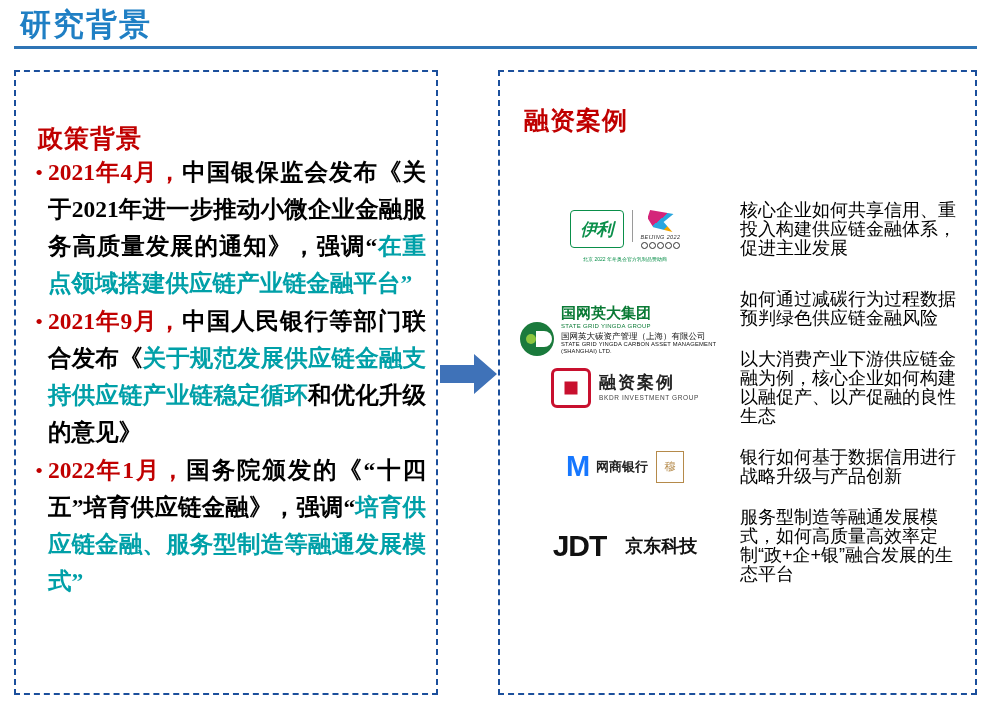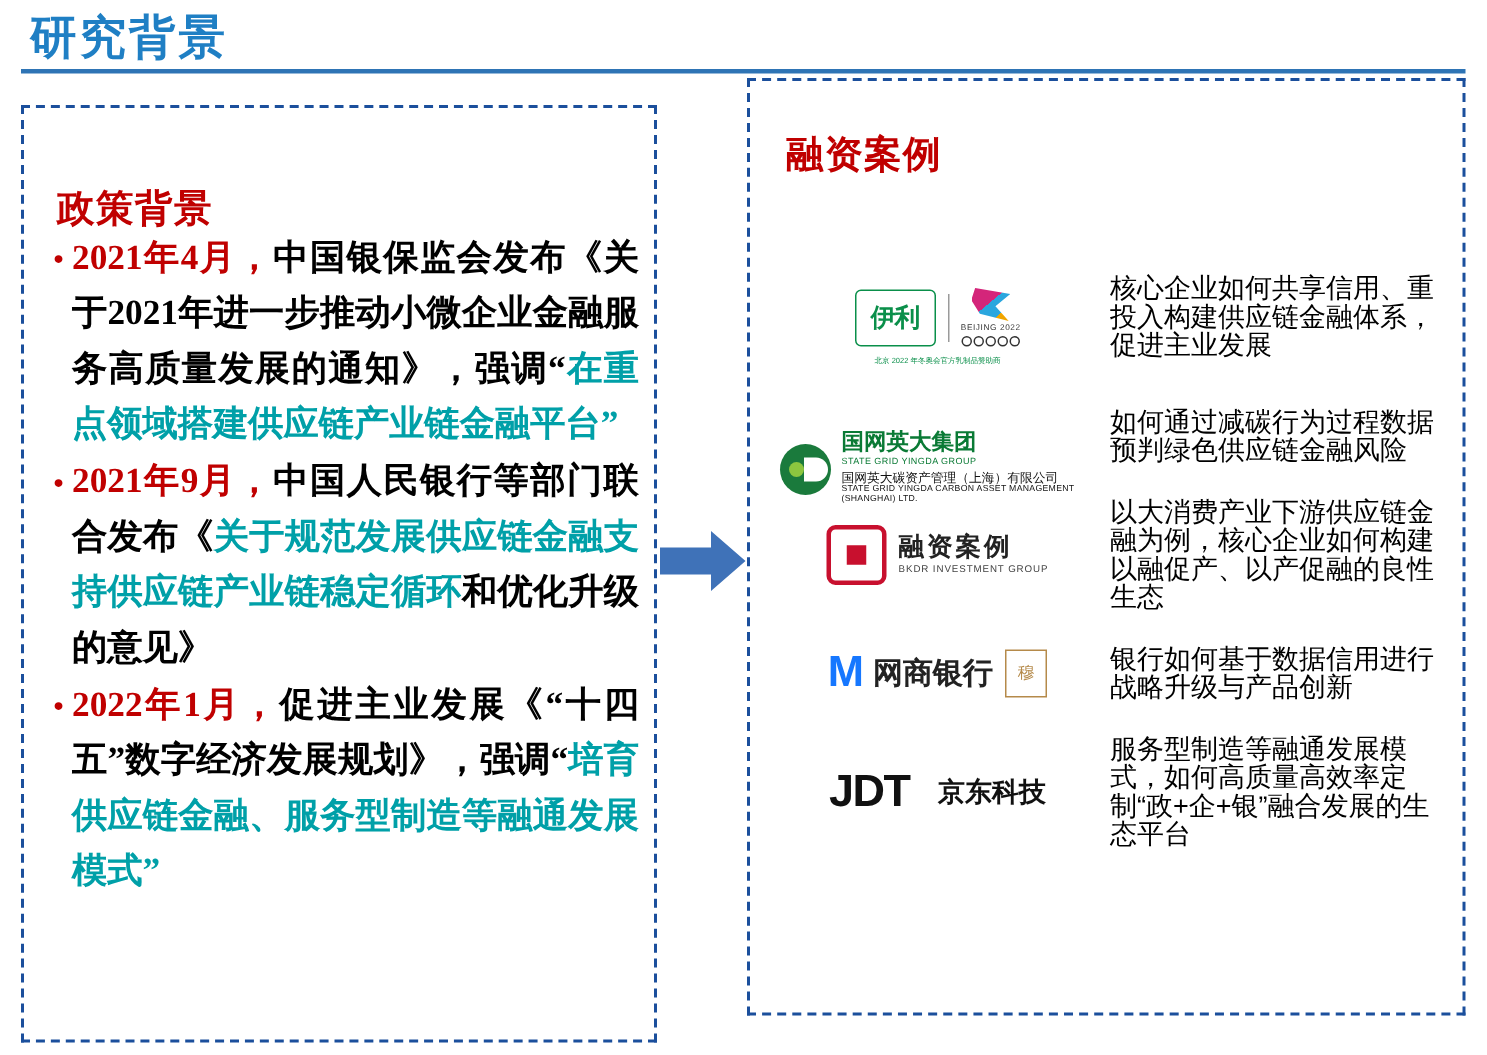--- a/index.html
+++ b/index.html
@@ -43,21 +43,21 @@
     box-sizing: border-box;
   }
   #policy-panel {
     left: 14px;
     top: 70px;
     width: 424px;
     height: 625px;
   }
   #case-panel {
     left: 498px;
-    top: 52px;
+    top: 70px;
     width: 479px;
     height: 625px;
   }
 
   .panel-heading {
     color: #c00000;
     font-weight: bold;
     font-size: 25px;
     letter-spacing: 1px;
   }
@@ -141,22 +141,23 @@
     line-height: 19px;
     color: #000000;
     font-family: "Liberation Sans", sans-serif;
     padding-left: 6px;
     padding-right: 4px;
   }
 
   
   .logo-yili {
     display: flex;
-    align-items: center;
+    align-items: flex-start;
     gap: 8px;
+    font-style: italic;
   }
   .yili-mark {
     width: 52px;
     height: 36px;
     border: 1.6px solid #0a8f4a;
     border-radius: 4px;
     color: #0a8f4a;
     font-size: 17px;
     font-weight: bold;
     display: flex;
@@ -205,21 +206,21 @@
     width: 100%;
     text-align: center;
     font-size: 5px;
     color: #0a8f4a;
     font-family: "Liberation Sans", sans-serif;
   }
 
   
   .logo-yingda {
     display: flex;
-    align-items: center;
+    align-items: flex-end;
     gap: 7px;
     padding-left: 4px;
     margin-top: 43px;
   }
   .yingda-mark {
     width: 34px; height: 34px;
     border-radius: 50%;
     background: #1a7a3c;
     position: relative;
     flex: 0 0 34px;
@@ -279,21 +280,21 @@
     gap: 6px;
   }
   .my-mark {
     font-size: 29px;
     font-weight: bold;
     color: #1677ff;
     font-family: "Liberation Sans", sans-serif;
     line-height: 1;
   }
   .my-text {
-    font-size: 20px;
+    font-size: 13px;
     color: #222;
     font-weight: bold;
   }
   .my-seal {
     width: 26px; height: 30px;
     border: 1.4px solid #b58a4a;
     color: #b58a4a;
     font-size: 11px;
     display: flex;
     align-items: center;
@@ -341,21 +342,21 @@
     <div class="bullet-row">
       <div class="bullet-dot">•</div>
       <div class="bullet-text">
         <span class="red bold">2021年9月，</span><span class="black bold">中国人民银行等部门联合发布《</span><span class="teal bold">关于规范发展供应链金融支持供应链产业链稳定循环</span><span class="black bold">和优化升级的意见》</span>
       </div>
     </div>
 
     <div class="bullet-row">
       <div class="bullet-dot">•</div>
       <div class="bullet-text">
-        <span class="red bold">2022年1月，</span><span class="black bold">促进主业发展《“十四五”数字经济发展规划》，强调“</span><span class="teal bold">培育供应链金融、服务型制造等融通发展模式”</span>
+        <span class="red bold">2022年1月，</span><span class="black bold">国务院颁发的《“十四五”培育供应链金融》，强调“</span><span class="teal bold">培育供应链金融、服务型制造等融通发展模式”</span>
       </div>
     </div>
 
   </div>
 </div>
 
 <svg id="flow-arrow" viewBox="0 0 58 44">
   <polygon points="0,13 34,13 34,2 57,22 34,42 34,31 0,31" fill="#3f72b8"></polygon>
 </svg>
 

